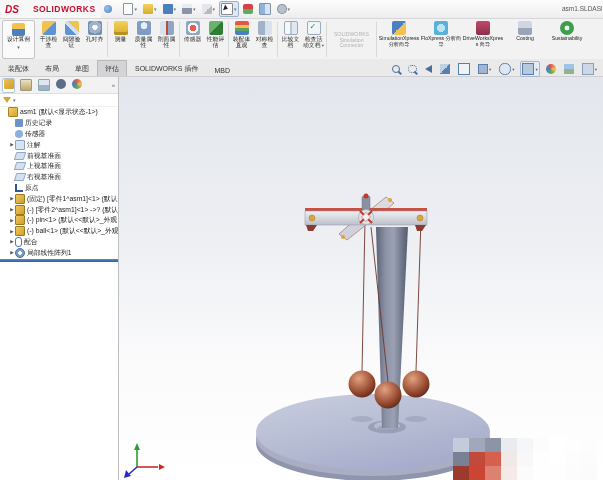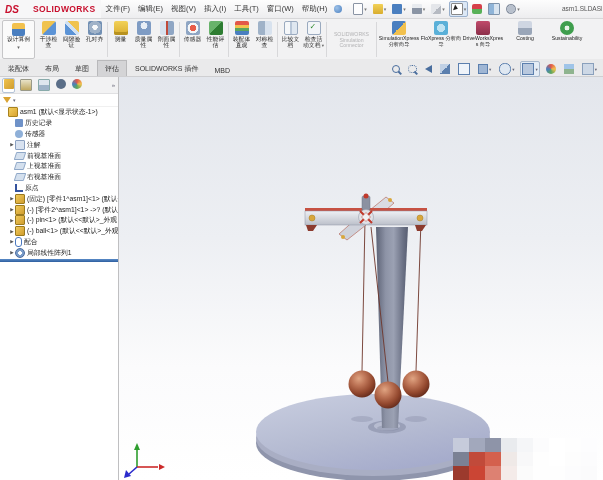--- a/index.html
+++ b/index.html
@@ -126,30 +126,20 @@
   .wm-cell{width:16px;height:14px;}
 </style>
 </head>
 <body>
 
 <div class="titlebar">
   <div class="logo">
     <span class="logo-mark">DS</span>
     <span class="logo-text">SOLIDWORKS</span>
   </div>
-  <div class="menus">
-
-  <span class="menu-item">文件(F)</span>
-      <span class="menu-item">编辑(E)</span>
-      <span class="menu-item">视图(V)</span>
-      <span class="menu-item">插入(I)</span>
-      <span class="menu-item">工具(T)</span>
-      <span class="menu-item">窗口(W)</span>
-      <span class="menu-item">帮助(H)</span>
-    </div>
   <div class="pin"></div>
   <div class="qat">
 
   <div class="qat-item caret">
         <div class="qic ic-new-document"></div>
       </div>
       <div class="qat-item caret">
         <div class="qic ic-open-folder"></div>
       </div>
       <div class="qat-item caret">

